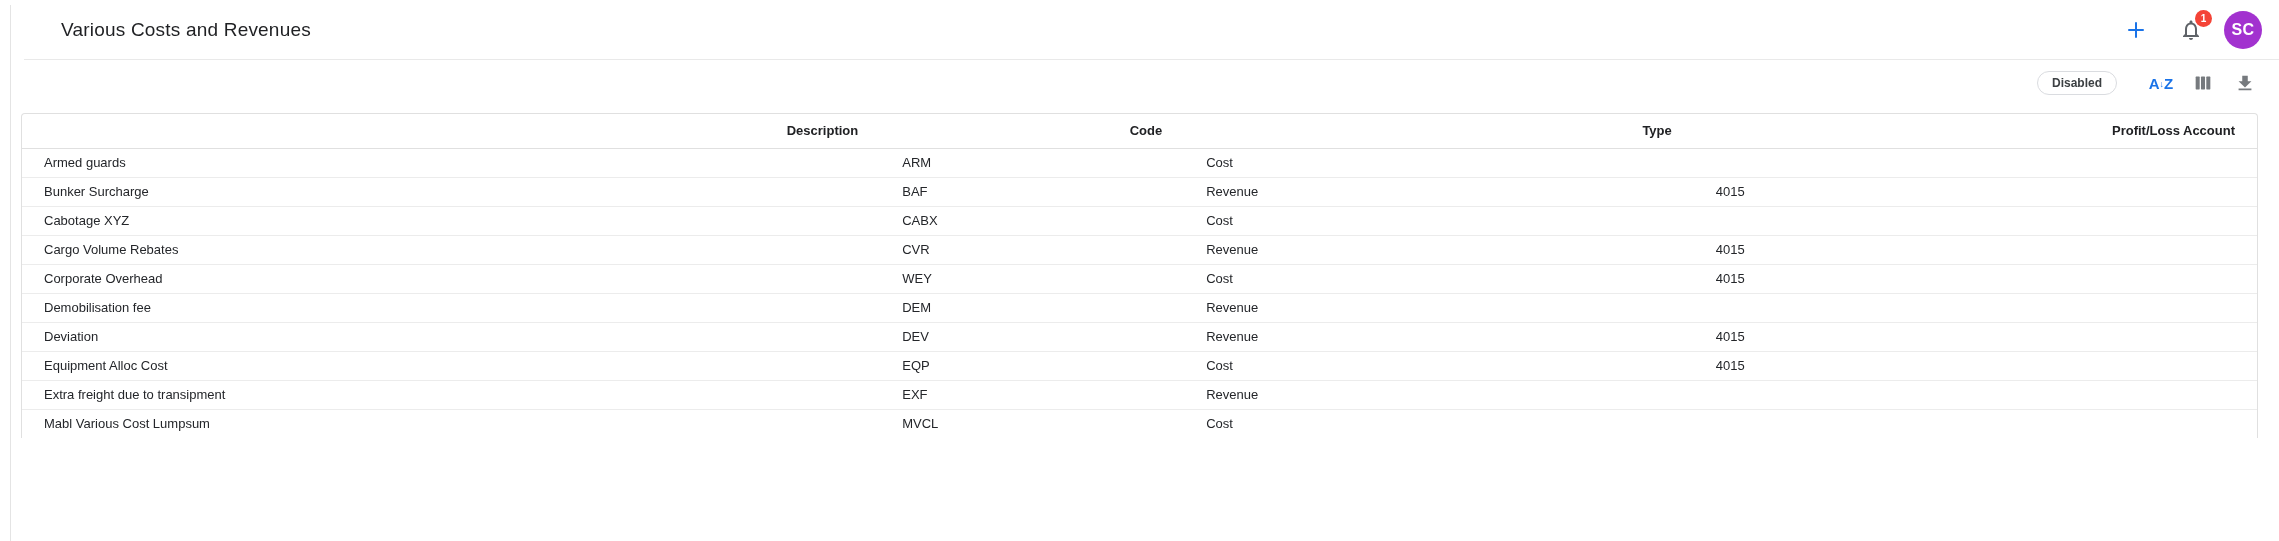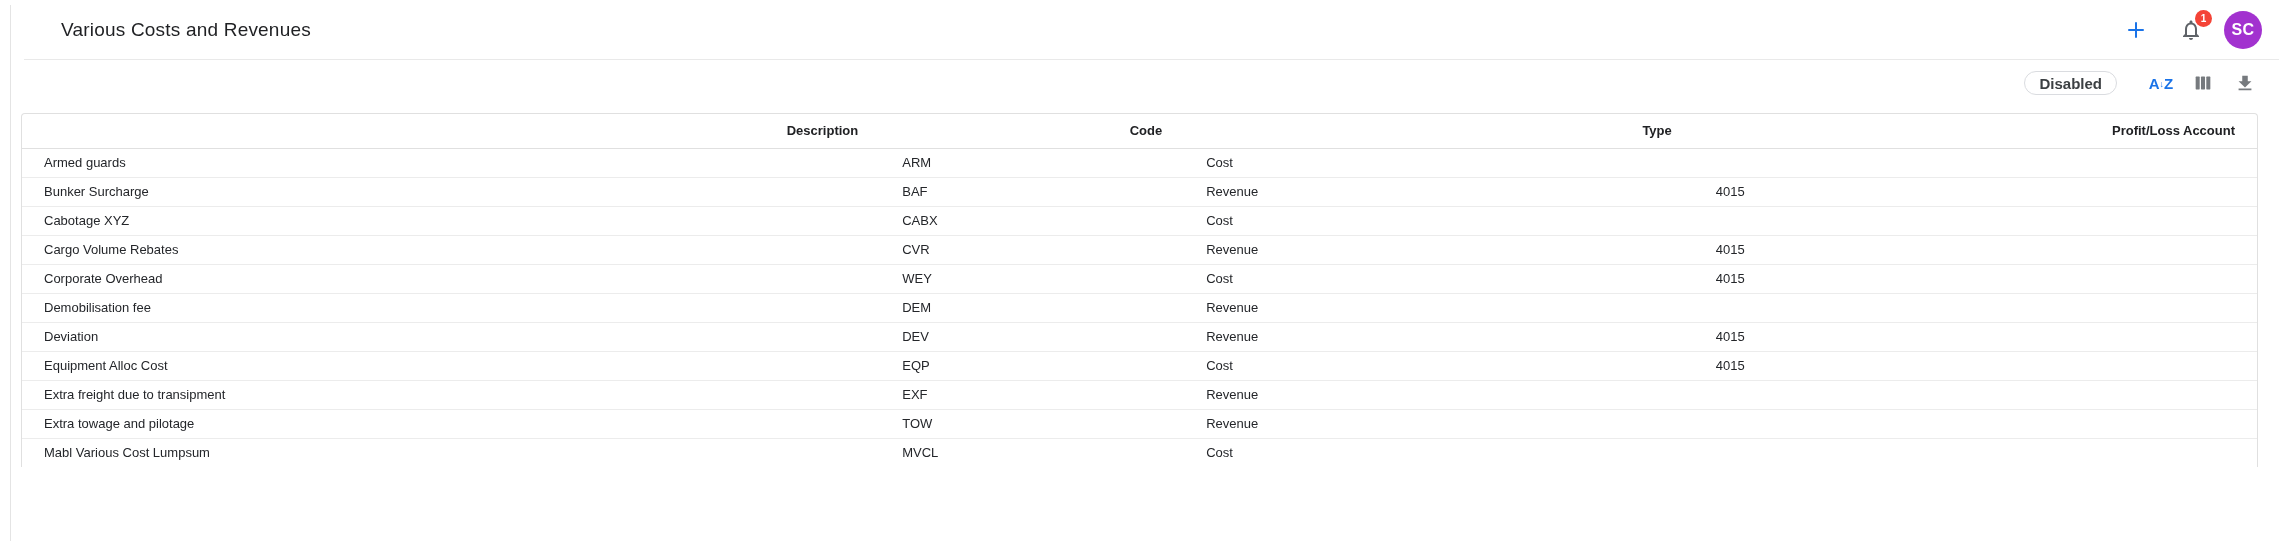--- a/index.html
+++ b/index.html
@@ -20,21 +20,21 @@
            display: flex; align-items: center; justify-content: center; }
   .avatar { width: 38px; height: 38px; border-radius: 50%; background: var(--avatar, #a232cf);
             color: #ffffff; font-size: 16px; font-weight: 700; letter-spacing: 0.4px;
             display: flex; align-items: center; justify-content: center; cursor: pointer; border: none; }
 
   .title-divider { margin: 0 0 0 24px; border-bottom: 1px solid #e9e9e9; }
 
   
   .toolbar { height: 46px; display: flex; align-items: center; justify-content: flex-end; padding-right: 20px; }
   .pill { height: 24px; padding: 0 14px; border: 1px solid #dadce0; border-radius: 13px; background: #fff;
-          font-family: inherit; font-size: 15px; font-weight: 700; color: #3c4043; cursor: pointer; margin-right: 16px; }
+          font-family: inherit; font-size: 12px; font-weight: 700; color: #3c4043; cursor: pointer; margin-right: 16px; }
   .tool-icon { width: 28px; height: 28px; margin-left: 14px; }
   .az { color: var(--accent, #1a73e8); font-weight: 700; font-size: 15px; display: inline-flex; align-items: center; line-height: 1; }
   .az .az-arrow { font-size: 9px; font-weight: 400; margin: 3px 0 0 0; }
 
   
   .table-card { margin: 7px 21px 0 21px; border: 1px solid #e0e0e0; border-bottom: none; border-radius: 4px 4px 0 0; overflow: hidden; background: #fff; }
   table { width: 100%; border-collapse: collapse; table-layout: fixed; }
   thead th { height: 34px; text-align: right; padding: 0 22px; font-size: 13px; font-weight: 700; color: #202124;
              border-bottom: 1px solid #e0e0e0; cursor: pointer; white-space: nowrap; }
   tbody td { height: 29px; padding: 0 22px; font-size: 13px; font-weight: 400; color: #24262a; white-space: nowrap;
@@ -164,26 +164,20 @@
           <td>Cost</td>
           <td>4015</td>
         </tr>
         <tr>
           <td>Extra freight due to transipment</td>
           <td>EXF</td>
           <td>Revenue</td>
           <td></td>
         </tr>
         <tr>
-          <td>Extra towage and pilotage</td>
-          <td>TOW</td>
-          <td>Revenue</td>
-          <td></td>
-        </tr>
-        <tr>
           <td>Mabl Various Cost Lumpsum</td>
           <td>MVCL</td>
           <td>Cost</td>
           <td></td>
         </tr>
       </tbody>
   </table>
 </div>
 
 </body></html>

